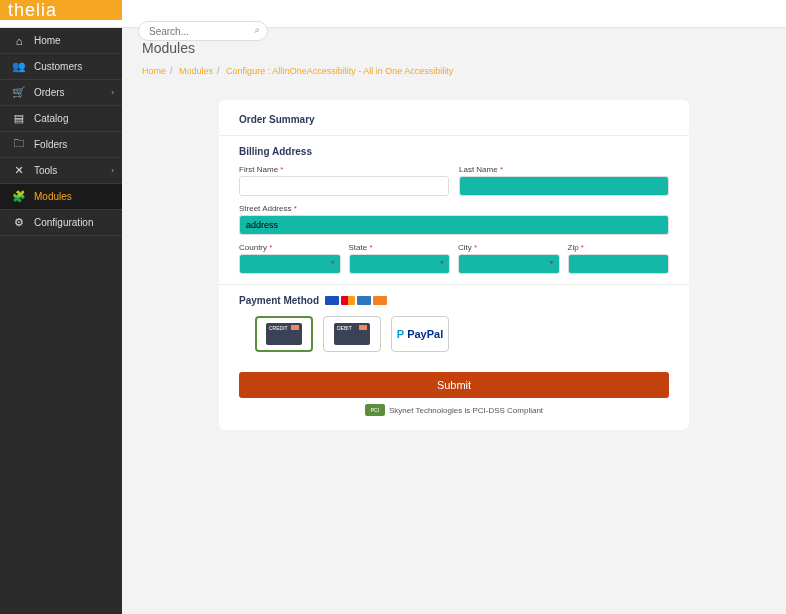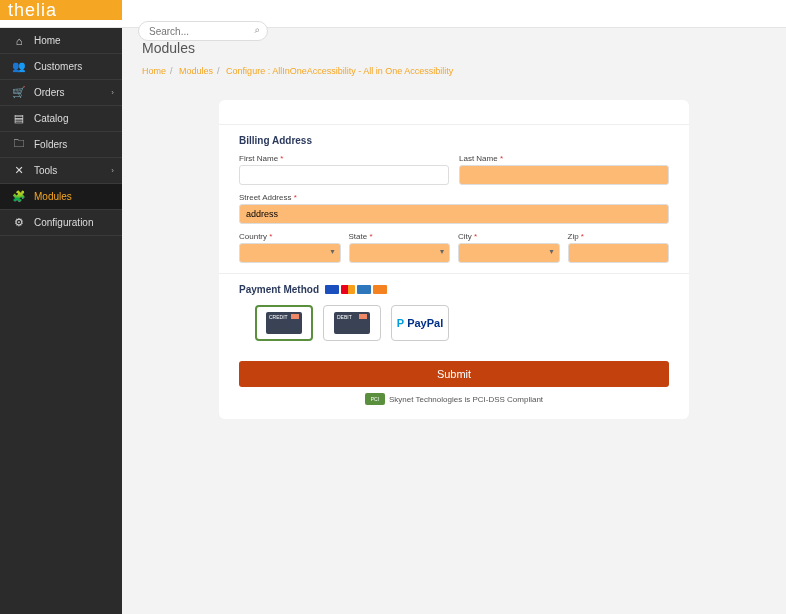--- a/index.html
+++ b/index.html
@@ -26,21 +26,21 @@
 .order-name { font-size: 10px; font-weight: 600; color: #333; }
 .order-price { font-size: 10px; font-weight: 600; color: #333; }
 .blur-line { height: 8px; width: 160px; background: #eee; border-radius: 3px; filter: blur(1px); margin-top: 3px; }
 .row2 { display: flex; gap: 10px; margin-bottom: 8px; }
 .row2 > div { flex: 1; }
 .row4 { display: flex; gap: 8px; }
 .row4 > div { flex: 1; }
 label { font-size: 8px; color: #444; display: block; margin-bottom: 2px; }
 .req::after { content: " *"; color: #d33; }
 .input { width: 100%; height: 20px; border: 1px solid #ddd; border-radius: 3px; padding: 0 6px; font-size: 9px; background: #fff; }
-.input.blue { background: #fdba74; }
+.input.blue { background: #14b8a6; }
 .select { position: relative; }
 .select::after { content: "▾"; position: absolute; right: 6px; top: 4px; font-size: 8px; color: #666; }
 .pm-title { display: flex; align-items: center; gap: 6px; }
 .pm-icons { display: flex; gap: 2px; }
 .pm-icons i { width: 14px; height: 9px; border-radius: 1px; display: inline-block; }
 .visa { background: #1a4fbd; }
 .mc { background: linear-gradient(90deg,#eb001b 50%,#f79e1b 50%); }
 .amex { background: #2e77bc; }
 .disc { background: #f58220; }
 .pay-opts { display: flex; gap: 10px; margin: 10px 16px; }
@@ -117,20 +117,21 @@
 
   <div class="main">
     <h1>Modules</h1>
     <div class="breadcrumb">
       <a>Home</a><span class="sep">/</span>
       <a>Modules</a><span class="sep">/</span>
       <span>Configure : AllInOneAccessibility - All in One Accessibility</span>
     </div>
 
     <div class="card">
+      <div class="sect-title">Order Summary</div>
 
       <hr class="sep-h">
 
       <div class="sect-title">Billing Address</div>
       <div class="row2">
         <div>
           <label class="req">First Name</label>
           <input class="input" style="">
         </div>
         <div>

